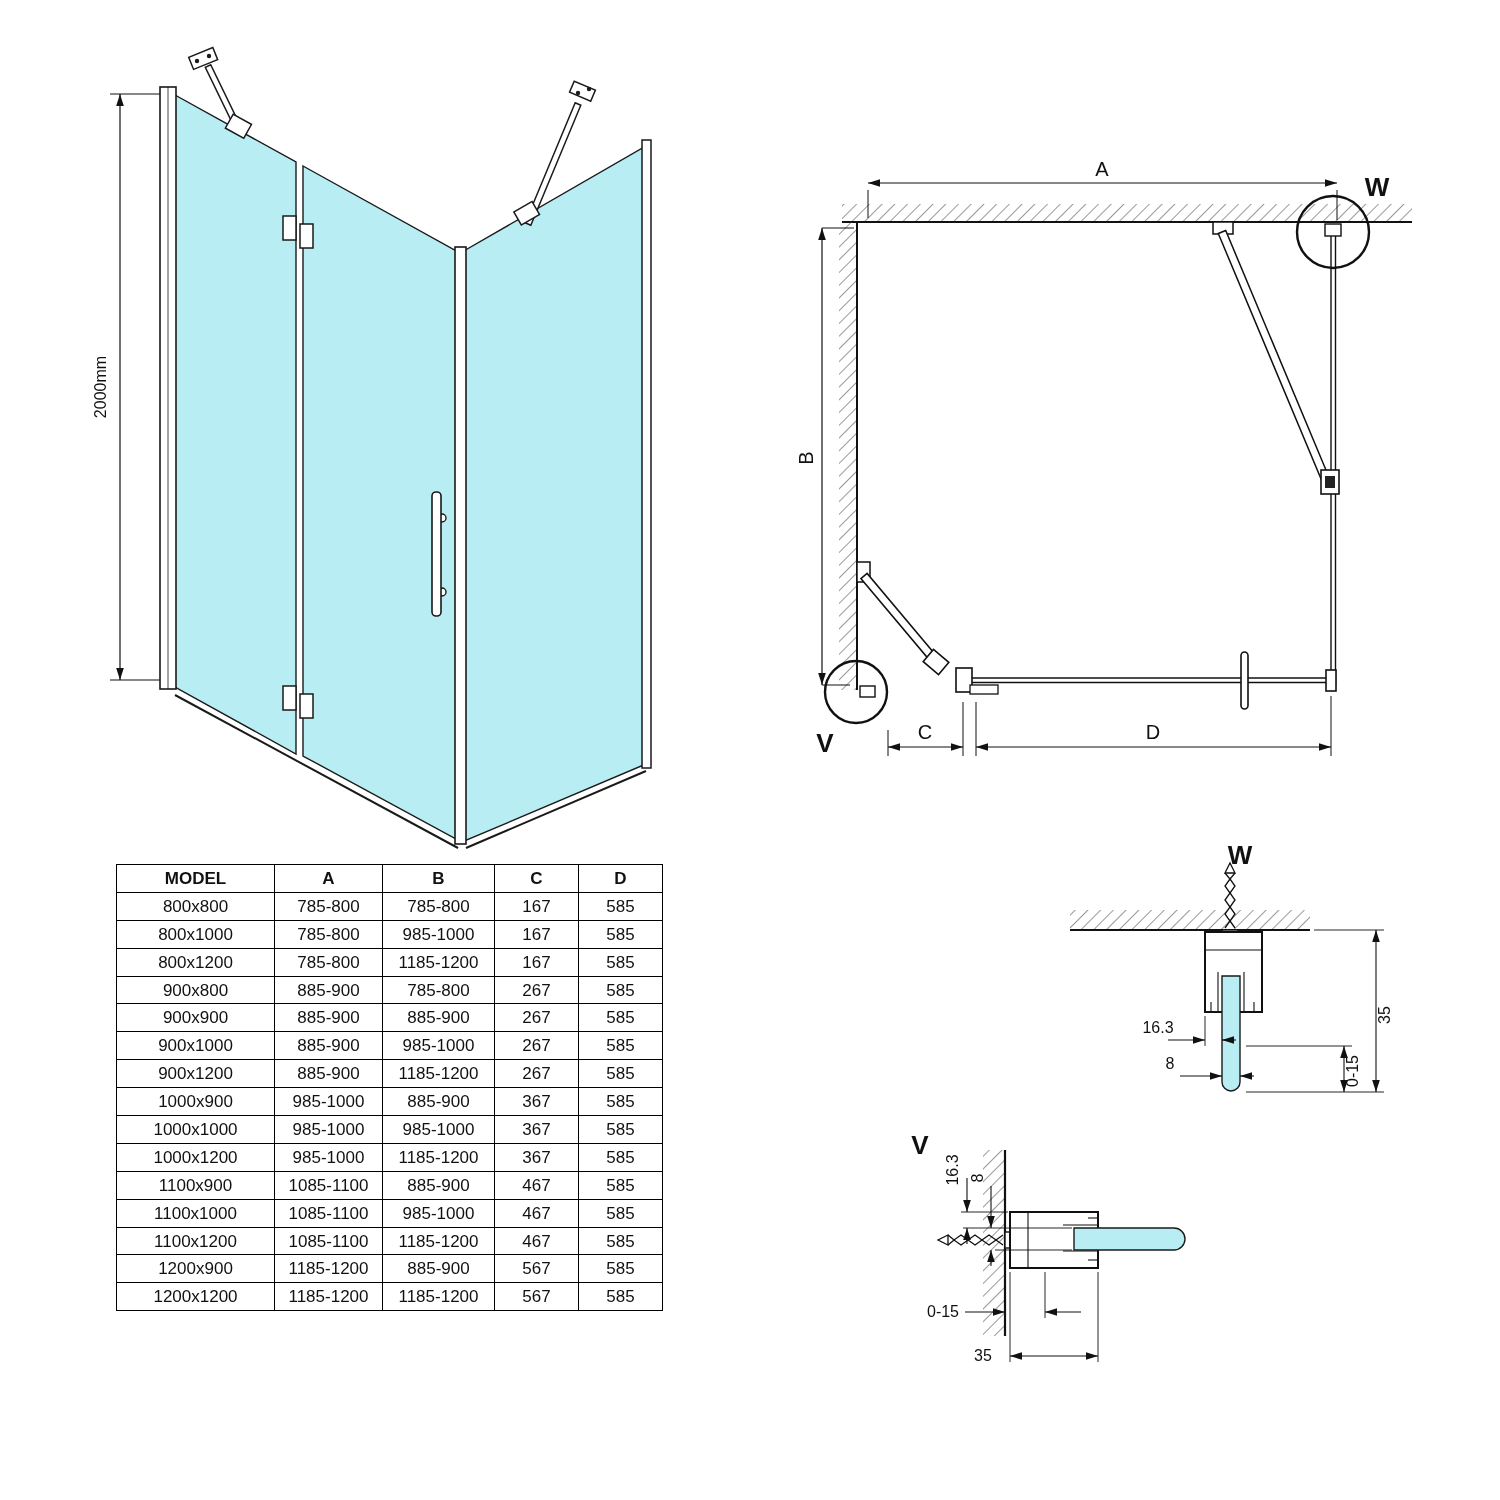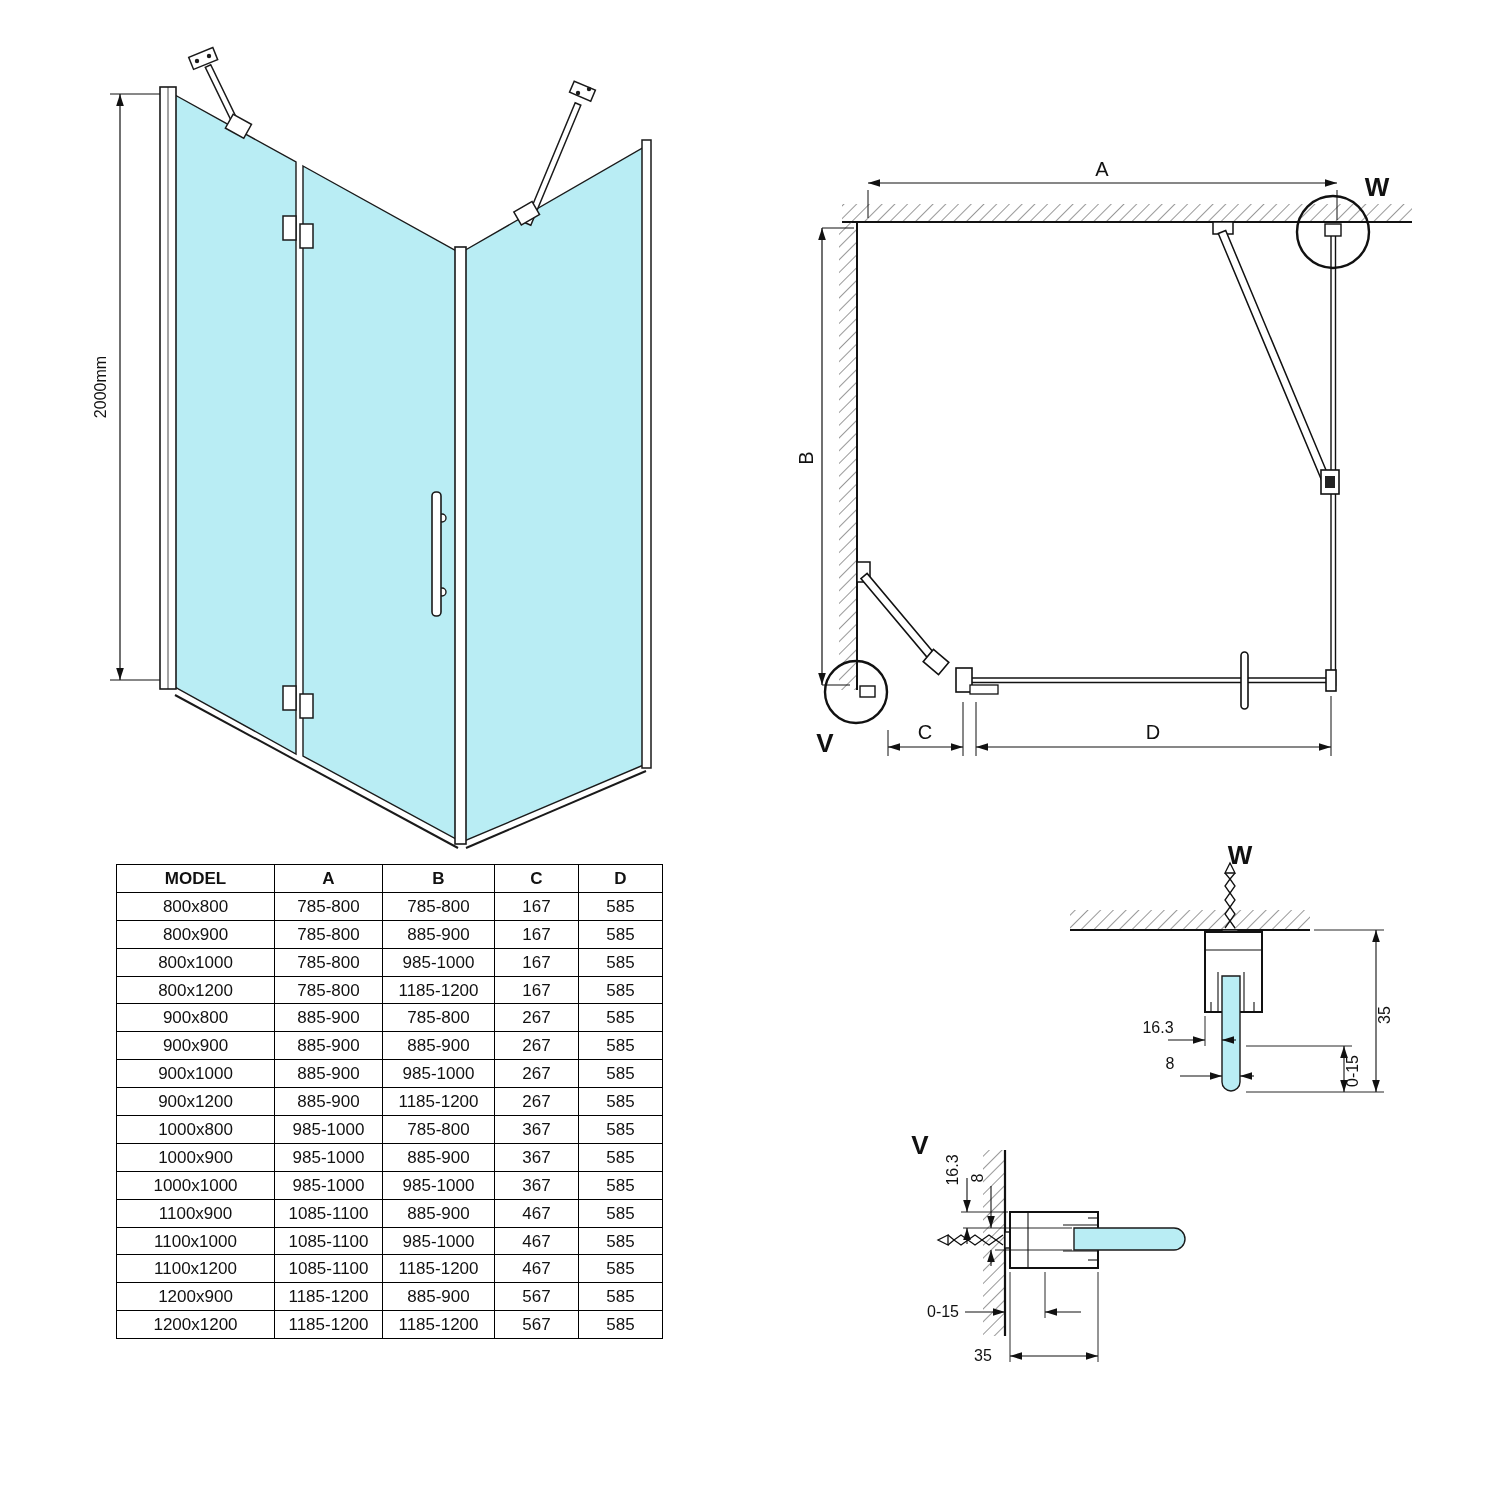--- a/index.html
+++ b/index.html
@@ -181,27 +181,20 @@
     </thead>
     <tbody>
         <tr>
           <td>800x800</td>
           <td>785-800</td>
           <td>785-800</td>
           <td>167</td>
           <td>585</td>
         </tr>
         <tr>
-          <td>800x900</td>
-          <td>785-800</td>
-          <td>885-900</td>
-          <td>167</td>
-          <td>585</td>
-        </tr>
-        <tr>
           <td>800x1000</td>
           <td>785-800</td>
           <td>985-1000</td>
           <td>167</td>
           <td>585</td>
         </tr>
         <tr>
           <td>800x1200</td>
           <td>785-800</td>
           <td>1185-1200</td>
@@ -230,37 +223,37 @@
           <td>585</td>
         </tr>
         <tr>
           <td>900x1200</td>
           <td>885-900</td>
           <td>1185-1200</td>
           <td>267</td>
           <td>585</td>
         </tr>
         <tr>
-          <td>1000x800</td>
-          <td>985-1000</td>
-          <td>785-800</td>
+          <td>1000x900</td>
+          <td>985-1000</td>
+          <td>885-900</td>
           <td>367</td>
           <td>585</td>
         </tr>
         <tr>
-          <td>1000x900</td>
-          <td>985-1000</td>
-          <td>885-900</td>
+          <td>1000x1000</td>
+          <td>985-1000</td>
+          <td>985-1000</td>
           <td>367</td>
           <td>585</td>
         </tr>
         <tr>
-          <td>1000x1000</td>
-          <td>985-1000</td>
-          <td>985-1000</td>
+          <td>1000x1200</td>
+          <td>985-1000</td>
+          <td>1185-1200</td>
           <td>367</td>
           <td>585</td>
         </tr>
         <tr>
           <td>1100x900</td>
           <td>1085-1100</td>
           <td>885-900</td>
           <td>467</td>
           <td>585</td>
         </tr>

